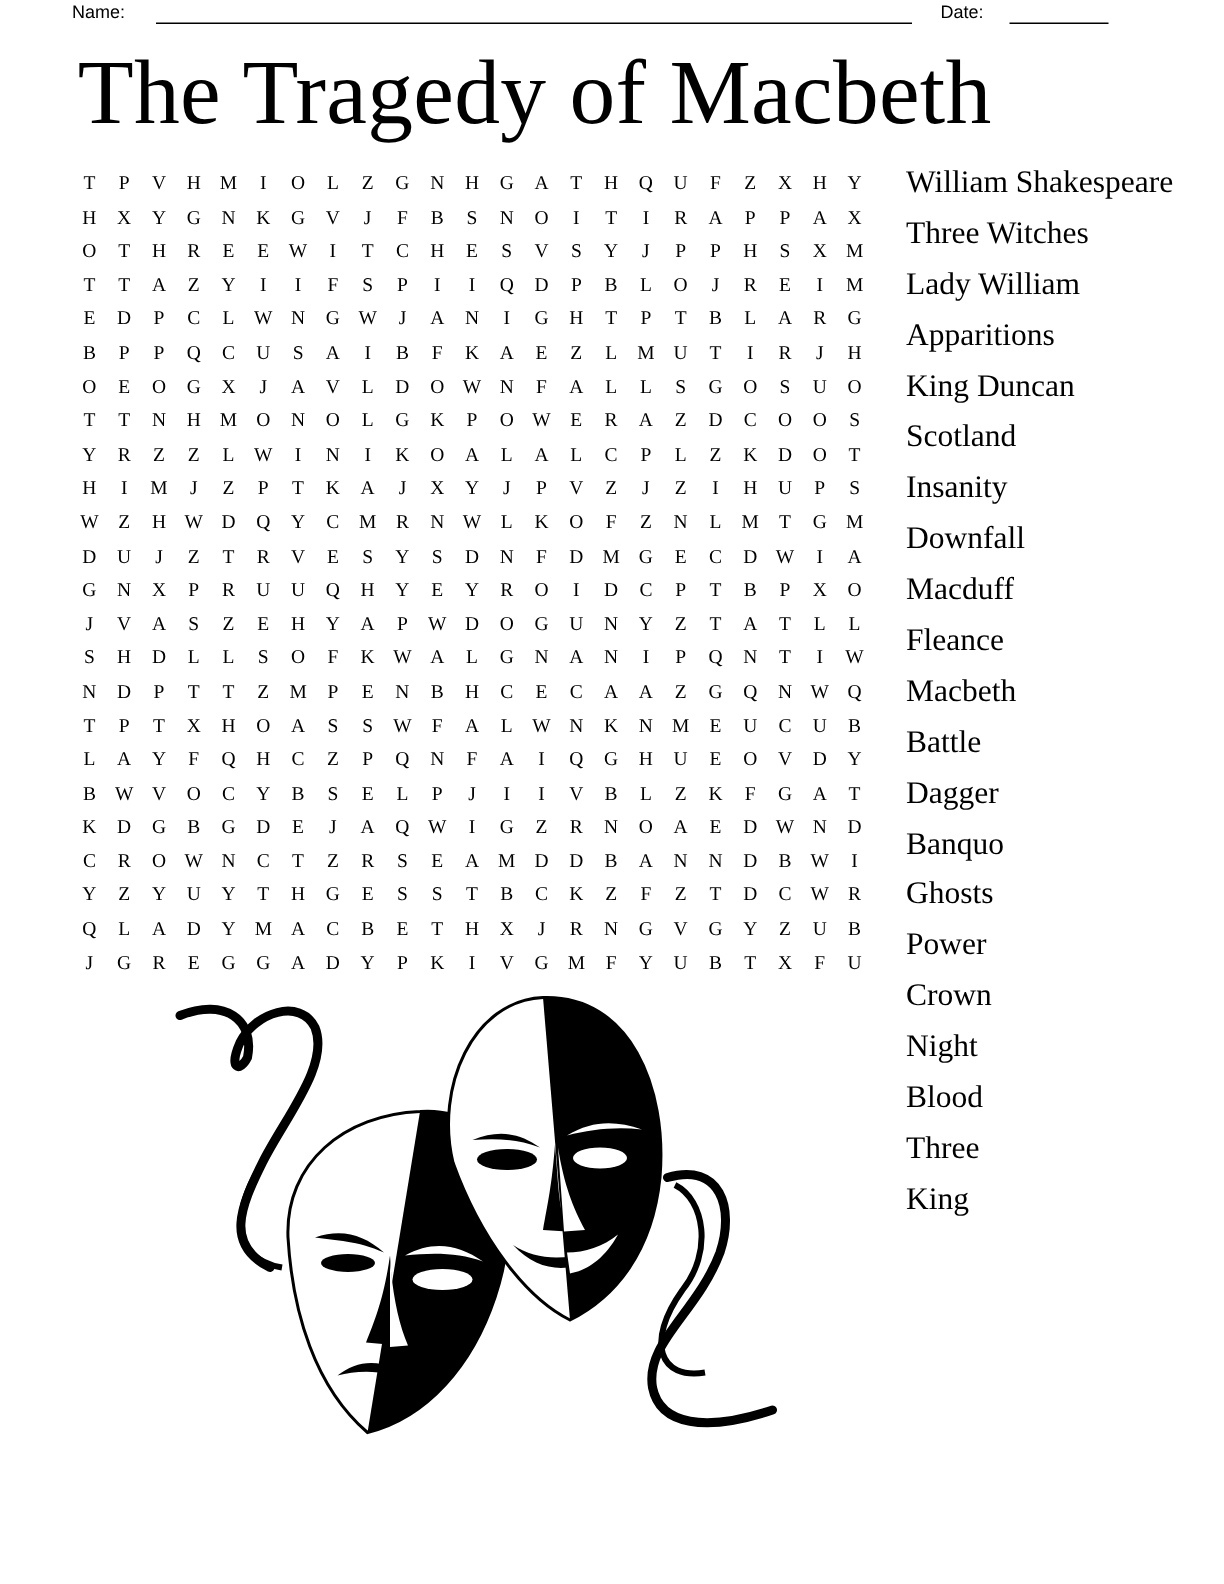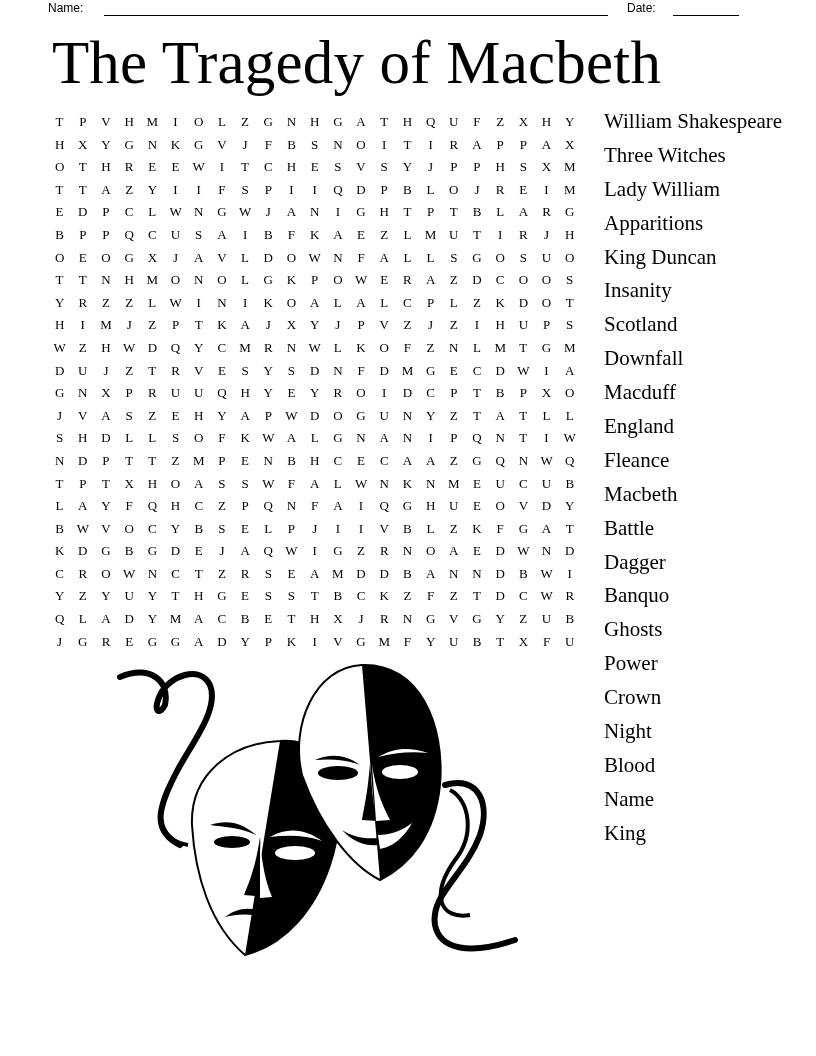--- a/index.html
+++ b/index.html
@@ -596,36 +596,35 @@
     <span class="cell">F</span>
     <span class="cell">U</span>
   </div>
 
 <div class="words" id="words">
     <div class="word">William Shakespeare</div>
     <div class="word">Three Witches</div>
     <div class="word">Lady William</div>
     <div class="word">Apparitions</div>
     <div class="word">King Duncan</div>
+    <div class="word">Scotland</div>
     <div class="word">Insanity</div>
-    <div class="word">Scotland</div>
     <div class="word">Downfall</div>
     <div class="word">Macduff</div>
-    <div class="word">England</div>
     <div class="word">Fleance</div>
     <div class="word">Macbeth</div>
     <div class="word">Battle</div>
     <div class="word">Dagger</div>
     <div class="word">Banquo</div>
     <div class="word">Ghosts</div>
     <div class="word">Power</div>
     <div class="word">Crown</div>
     <div class="word">Night</div>
     <div class="word">Blood</div>
-    <div class="word">Name</div>
+    <div class="word">Three</div>
     <div class="word">King</div>
   </div>
 
 <svg class="masks" viewBox="0 0 420 310" xmlns="http://www.w3.org/2000/svg">
 
   <path d="M10 22 C40 10 60 25 55 50 C50 60 42 58 50 40 C60 20 90 10 100 30 C110 55 80 90 65 120 C50 150 40 175 70 190" fill="none" stroke="#000" stroke-width="6" stroke-linecap="round"></path>
   <path d="M65 120 C40 160 50 185 78 190" fill="none" stroke="#000" stroke-width="4"></path>
 
   <path d="M335 130 C370 120 380 150 370 180 C355 220 320 240 325 270 C330 295 360 300 405 285" fill="none" stroke="#000" stroke-width="6" stroke-linecap="round"></path>
   <path d="M340 135 C360 145 365 180 345 205 C320 240 330 265 360 260" fill="none" stroke="#000" stroke-width="4"></path>

